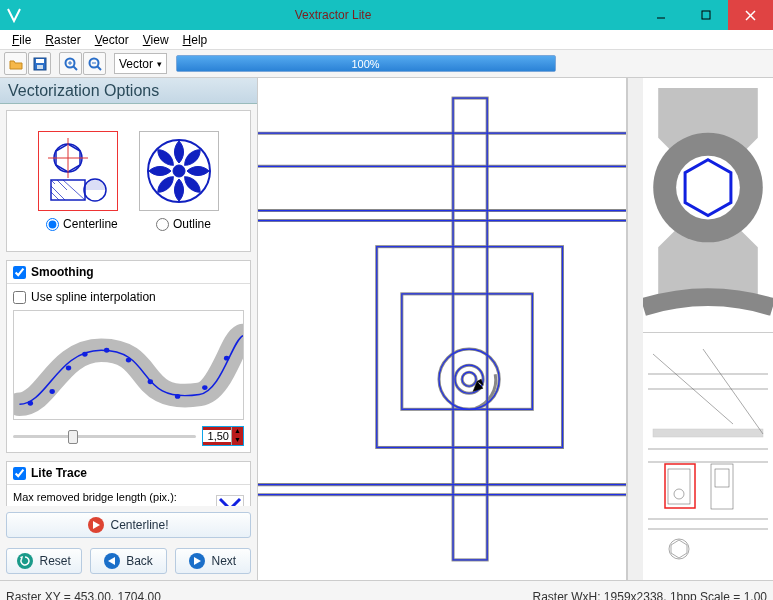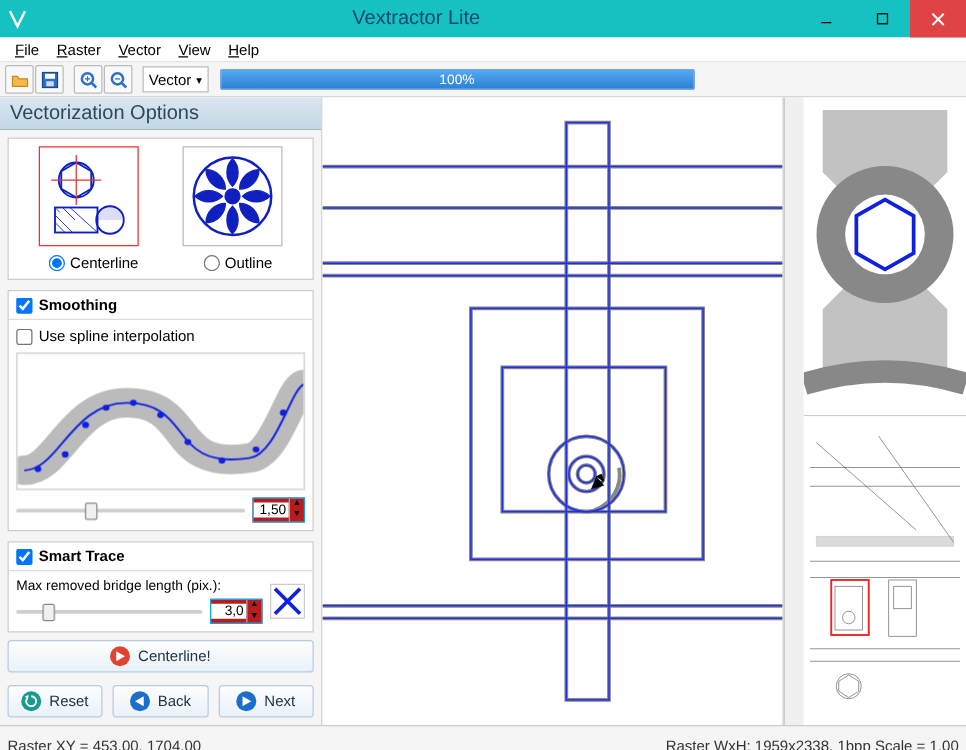--- a/index.html
+++ b/index.html
@@ -1,21 +1,21 @@
 <!DOCTYPE html>
 <html><head>
 <meta charset="utf-8">
 <style>
 * { box-sizing: border-box; margin: 0; padding: 0; font-family: "Segoe UI", Tahoma, sans-serif; font-size: 12px; }
 html, body { width: 773px; height: 600px; overflow: hidden; }
 
 
 .titlebar { height: 30px; background: #15c1c1; display: flex; align-items: center; }
 .titlebar .app-icon { width: 28px; display:flex; align-items:center; justify-content:center; color:#fff; }
-.titlebar .title { flex:1; text-align:center; color:#0c4a6e; font-size:16px; }
+.titlebar .title { flex:1; text-align:center; color:#7f1d1d; font-size:12px; }
 .titlebar .win-btns { display:flex; height:100%; }
 .titlebar .win-btn { width:45px; display:flex; align-items:center; justify-content:center; color:#000; }
 .titlebar .win-btn.close { background:#e04343; color:#fff; }
 
 
 .menubar { height:20px; background:#fff; border-bottom:1px solid #ddd; display:flex; align-items:center; padding:0 6px; gap:2px; }
 .menubar span { padding:1px 6px;text-align:right; }
 .menubar span u { text-decoration: underline; }
 
 
@@ -29,21 +29,21 @@
 
 
 .client { display:flex; height:502px; background:#fff; }
 
 
 .leftpanel { width:258px; background:#f5f5f5; border-right:1px solid #ccc; display:flex; flex-direction:column; }
 .panel-title { height:26px; background:linear-gradient(#d9e6ef,#c4d7e5); border-bottom:1px solid #9bb; display:flex; align-items:center; padding:0 8px; font-size:16px; color:#2a4a5a; }
 .panel-body { flex:1; overflow:auto; padding:6px; }
 .panel-body::-webkit-scrollbar{width:15px;}
 
-.mode-box { background:#fff; border:1px solid #ccc; padding:6px; margin-bottom:8px;}
+.mode-box { background:#fff; border:1px solid #ccc; padding:20px; margin-bottom:8px;}
 .mode-row { display:flex; justify-content:space-around; align-items:flex-start; }
 .mode-thumb { width:80px; height:80px; border:1px solid #bbb; display:flex; align-items:center; justify-content:center; }
 .mode-thumb.sel { border:1px solid #e33; }
 .mode-radio-row { display:flex; justify-content:space-around; margin-top:6px;}
 .mode-radio-row label { display:flex; align-items:center; gap:4px; font-size:11px;}
 
 .group { background:#fff; border:1px solid #ccc; margin-bottom:8px; }
 .group-h { padding:4px 6px; border-bottom:1px solid #ddd; display:flex; align-items:center; gap:5px; font-weight:bold; font-size:12px;}
 .group-b { padding:6px; }
 .chk { display:flex; align-items:center; gap:5px; font-size:11px; }
@@ -245,21 +245,21 @@
                   <div>▼</div>
                 </div>
             </div>
           </div>
         </div>
       </div>
 
       <div class="group">
         <div class="group-h">
             <input type="checkbox" checked="" style=""> 
-            <span>Smart Trace</span>
+            <span>Lite Trace</span>
           </div>
         <div class="group-b" style="display:flex; align-items:center; gap:6px;">
           <div style="flex:1;">
             <div style="font-size:11px; margin-bottom:4px;">Max removed bridge length (pix.):</div>
             <div class="slider-row">
               <div class="slider">
                   <div class="track"></div>
                   <div class="thumb" style="left:14%"></div>
                 </div>
               <div class="spin">

